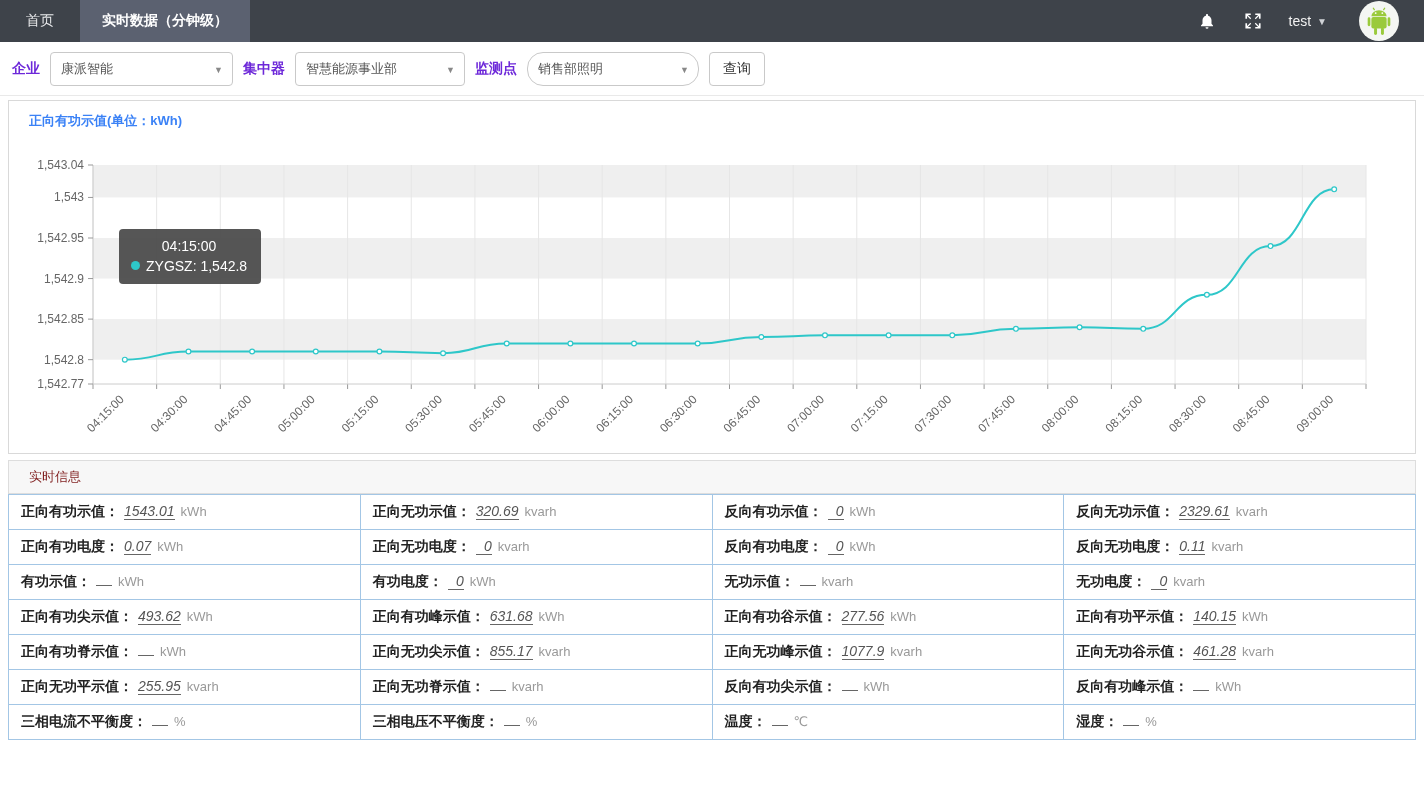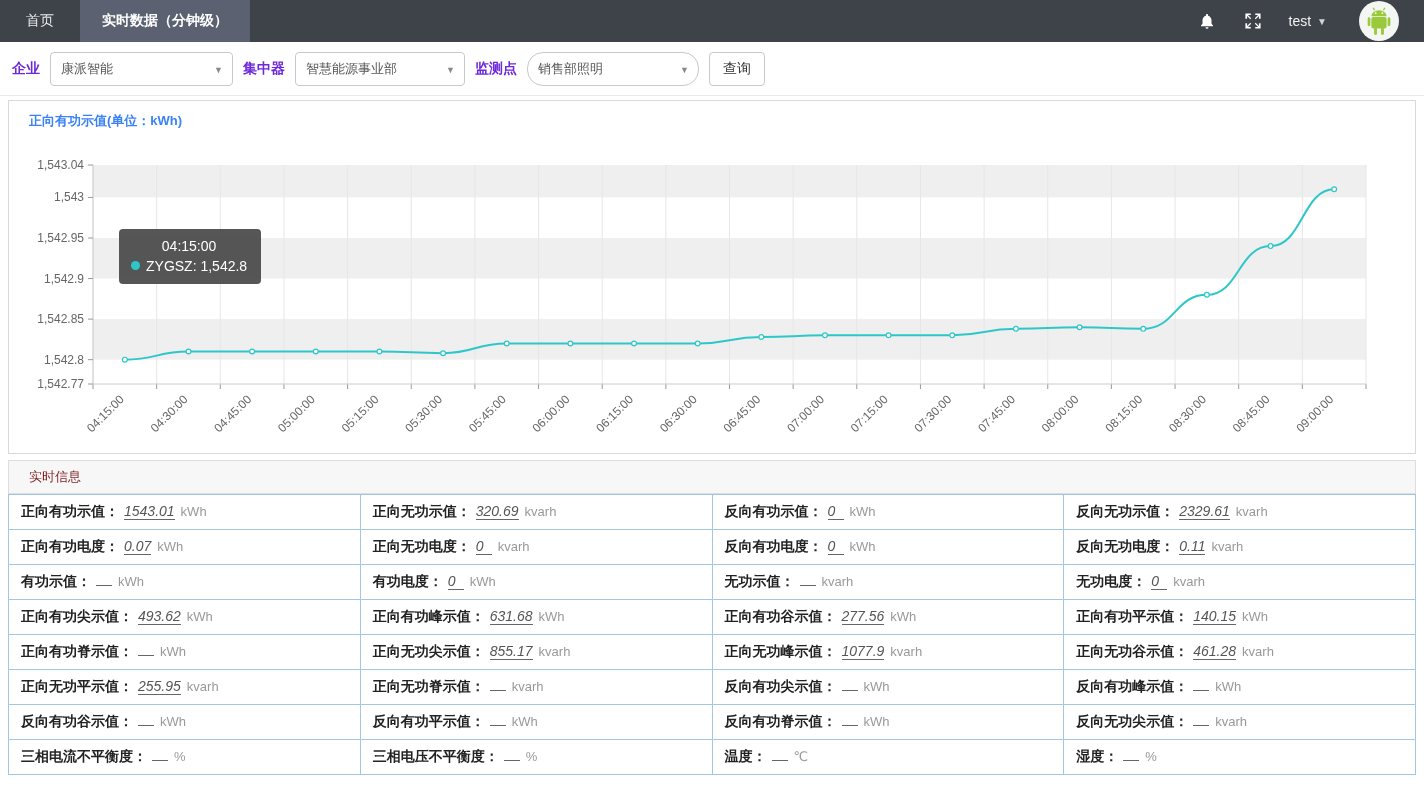--- a/index.html
+++ b/index.html
@@ -39,21 +39,21 @@
 
   
   .rt-panel { margin:6px 8px 0 8px; }
   .rt-header { border:1px solid #ddd; background:#f7f7f7; height:34px; display:flex; align-items:center;
     padding-left:20px; font-size:13px; color:#7f1d1d; }
   table.rt { width:100%; border-collapse:collapse; table-layout:fixed; }
   table.rt td { border:1px solid #a3c6e5; height:35px; padding:0 0 0 12px; font-size:14px; vertical-align:middle;
     white-space:nowrap; overflow:hidden; }
   .lbl { font-weight:bold; color:#222; }
   .val { font-style:italic; color:#555; border-bottom:1px solid #666; display:inline-block; min-width:16px;
-    line-height:15px; margin-left:5px; cursor:pointer; }
+    line-height:15px; margin-left:5px; cursor:pointer;text-align:right; }
   .unit { color:#999; margin-left:6px; font-size:13px; }
 </style>
 </head>
 <body>
 
 <div class="topnav">
   <div class="tab first">首页</div>
   <div class="tab active">实时数据（分钟级）</div>
 
   <div class="nav-right">
@@ -263,26 +263,20 @@
           <td><span class="lbl">正向无功峰示值：</span><span class="val">1077.9</span><span class="unit">kvarh</span></td>
           <td><span class="lbl">正向无功谷示值：</span><span class="val">461.28</span><span class="unit">kvarh</span></td>
         </tr>
         <tr>
           <td><span class="lbl">正向无功平示值：</span><span class="val">255.95</span><span class="unit">kvarh</span></td>
           <td><span class="lbl">正向无功脊示值：</span><span class="val"></span><span class="unit">kvarh</span></td>
           <td><span class="lbl">反向有功尖示值：</span><span class="val"></span><span class="unit">kWh</span></td>
           <td><span class="lbl">反向有功峰示值：</span><span class="val"></span><span class="unit">kWh</span></td>
         </tr>
         <tr>
-          <td><span class="lbl">反向有功谷示值：</span><span class="val"></span><span class="unit">kWh</span></td>
-          <td><span class="lbl">反向有功平示值：</span><span class="val"></span><span class="unit">kWh</span></td>
-          <td><span class="lbl">反向有功脊示值：</span><span class="val"></span><span class="unit">kWh</span></td>
-          <td><span class="lbl">反向无功尖示值：</span><span class="val"></span><span class="unit">kvarh</span></td>
-        </tr>
-        <tr>
           <td><span class="lbl">三相电流不平衡度：</span><span class="val"></span><span class="unit">%</span></td>
           <td><span class="lbl">三相电压不平衡度：</span><span class="val"></span><span class="unit">%</span></td>
           <td><span class="lbl">温度：</span><span class="val"></span><span class="unit">℃</span></td>
           <td><span class="lbl">湿度：</span><span class="val"></span><span class="unit">%</span></td>
         </tr>
       </tbody>
   </table>
 </div>
 
 </body></html>

